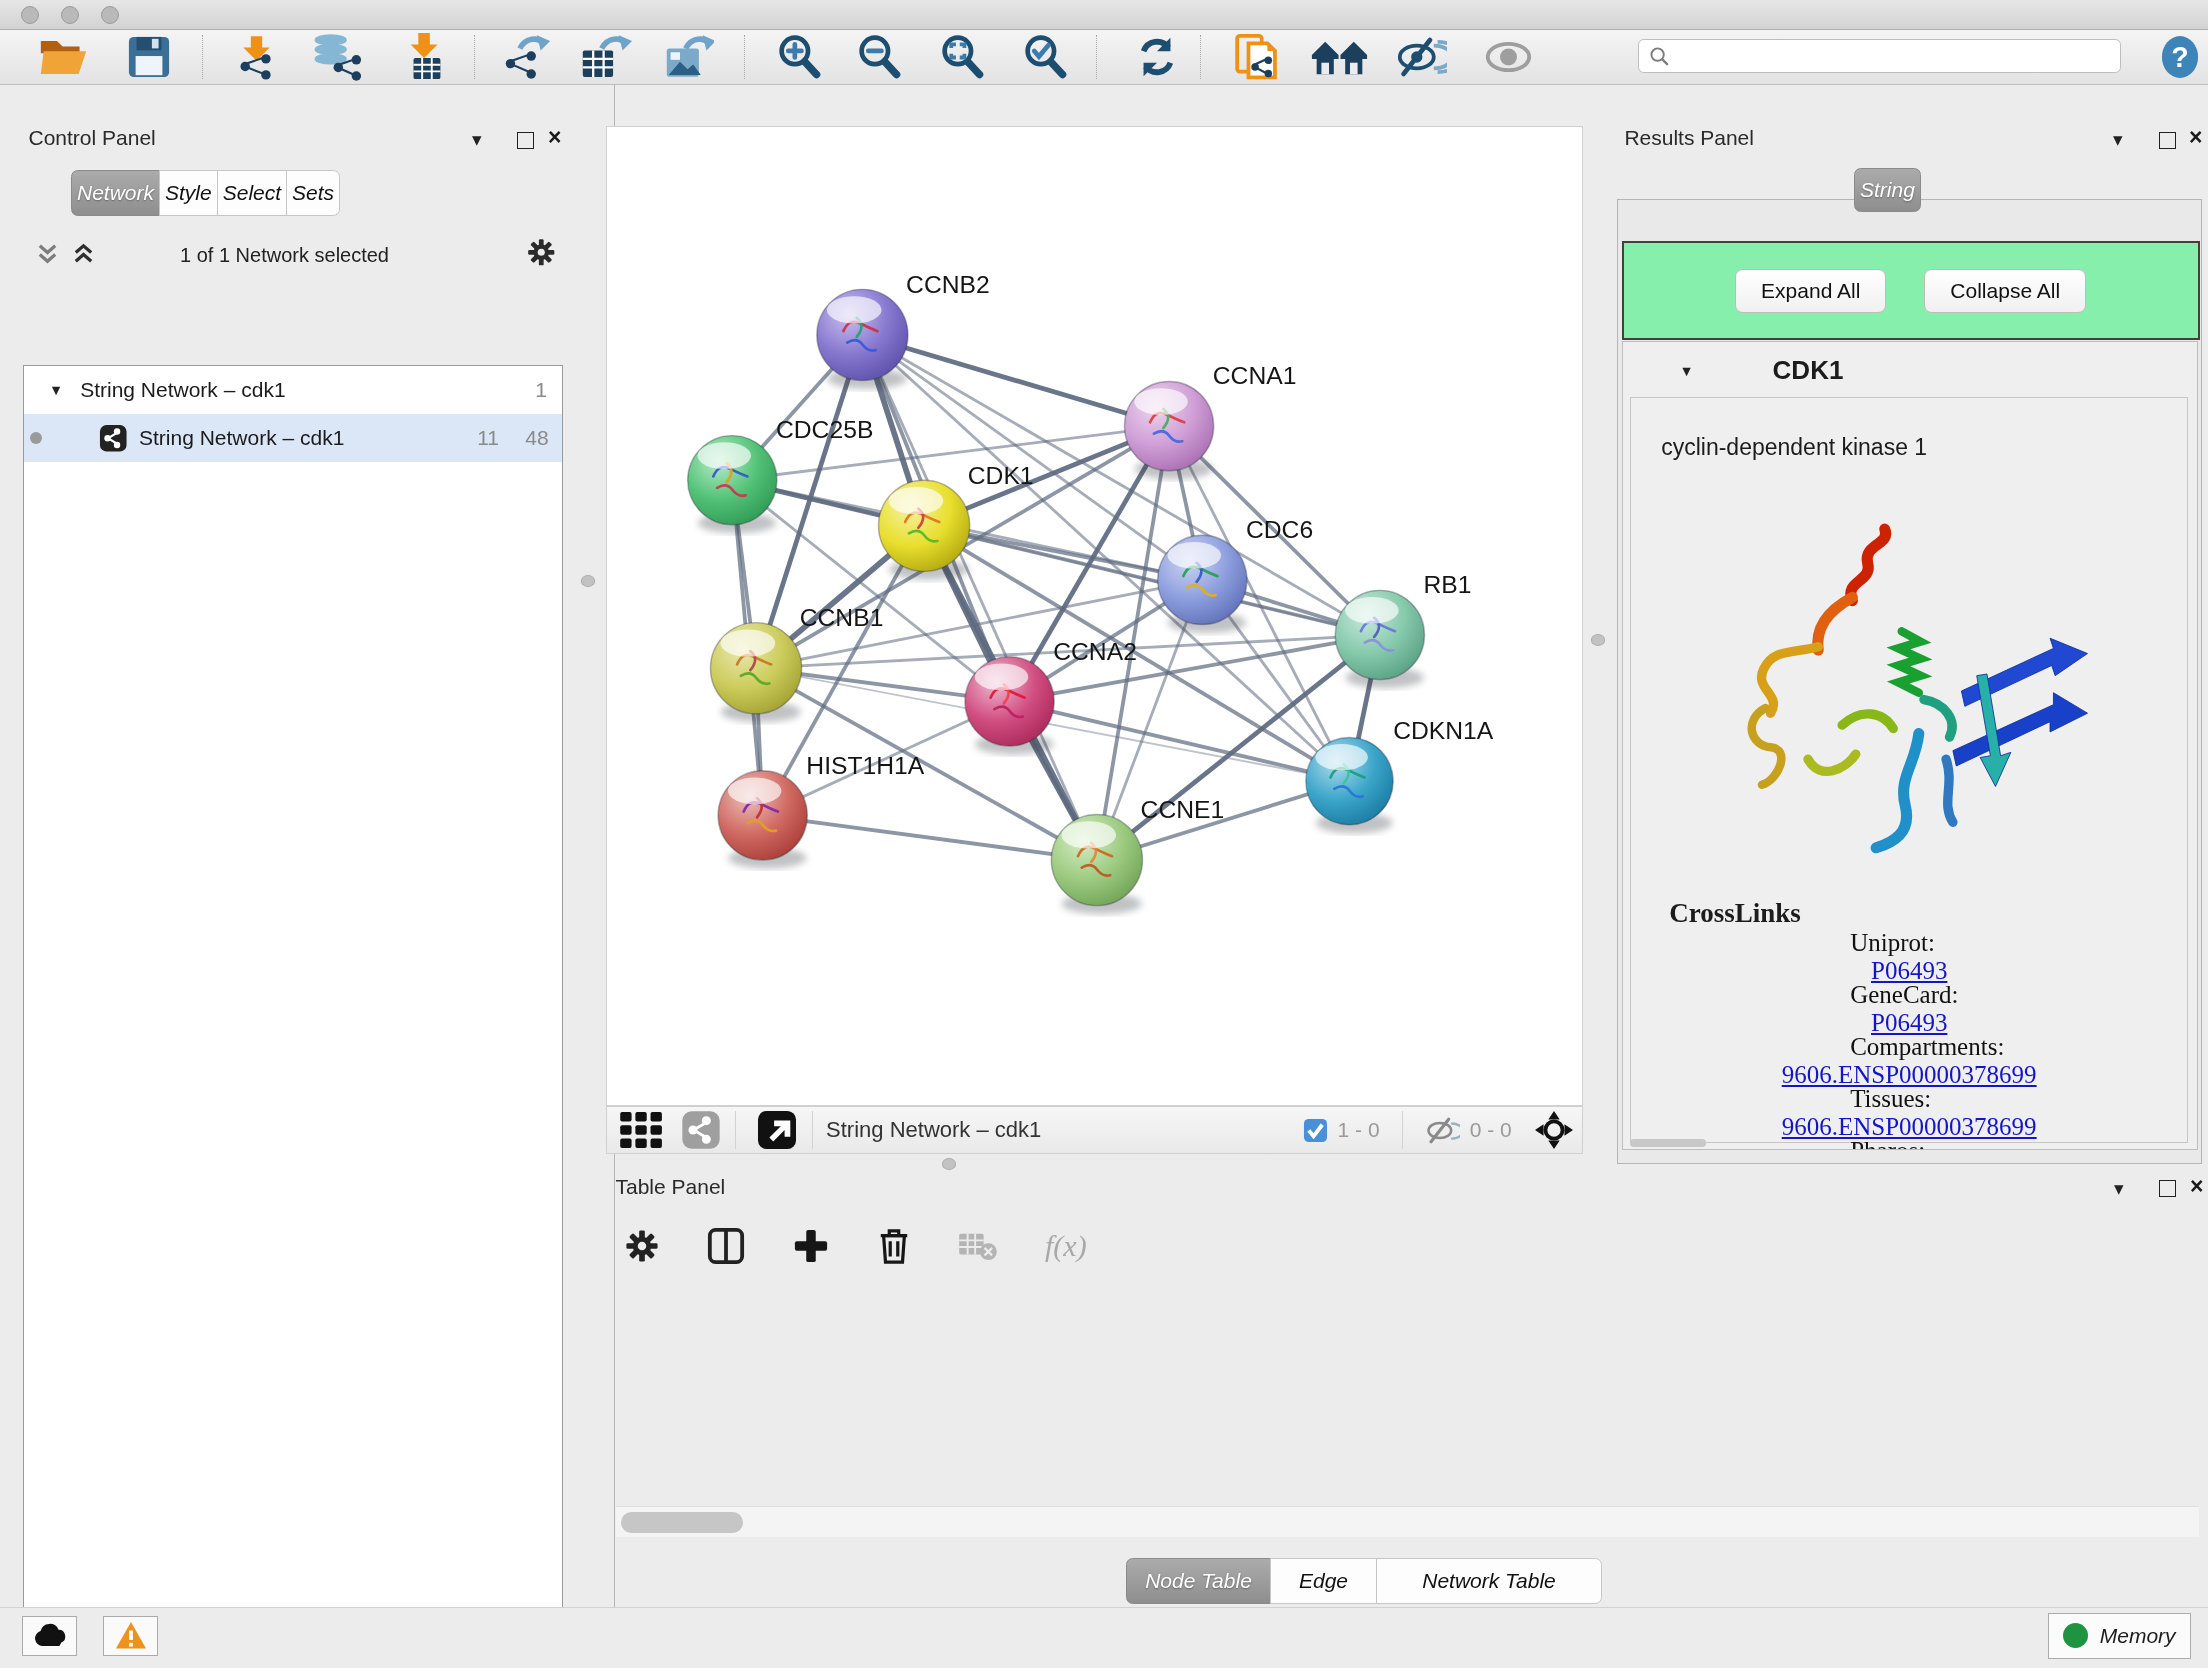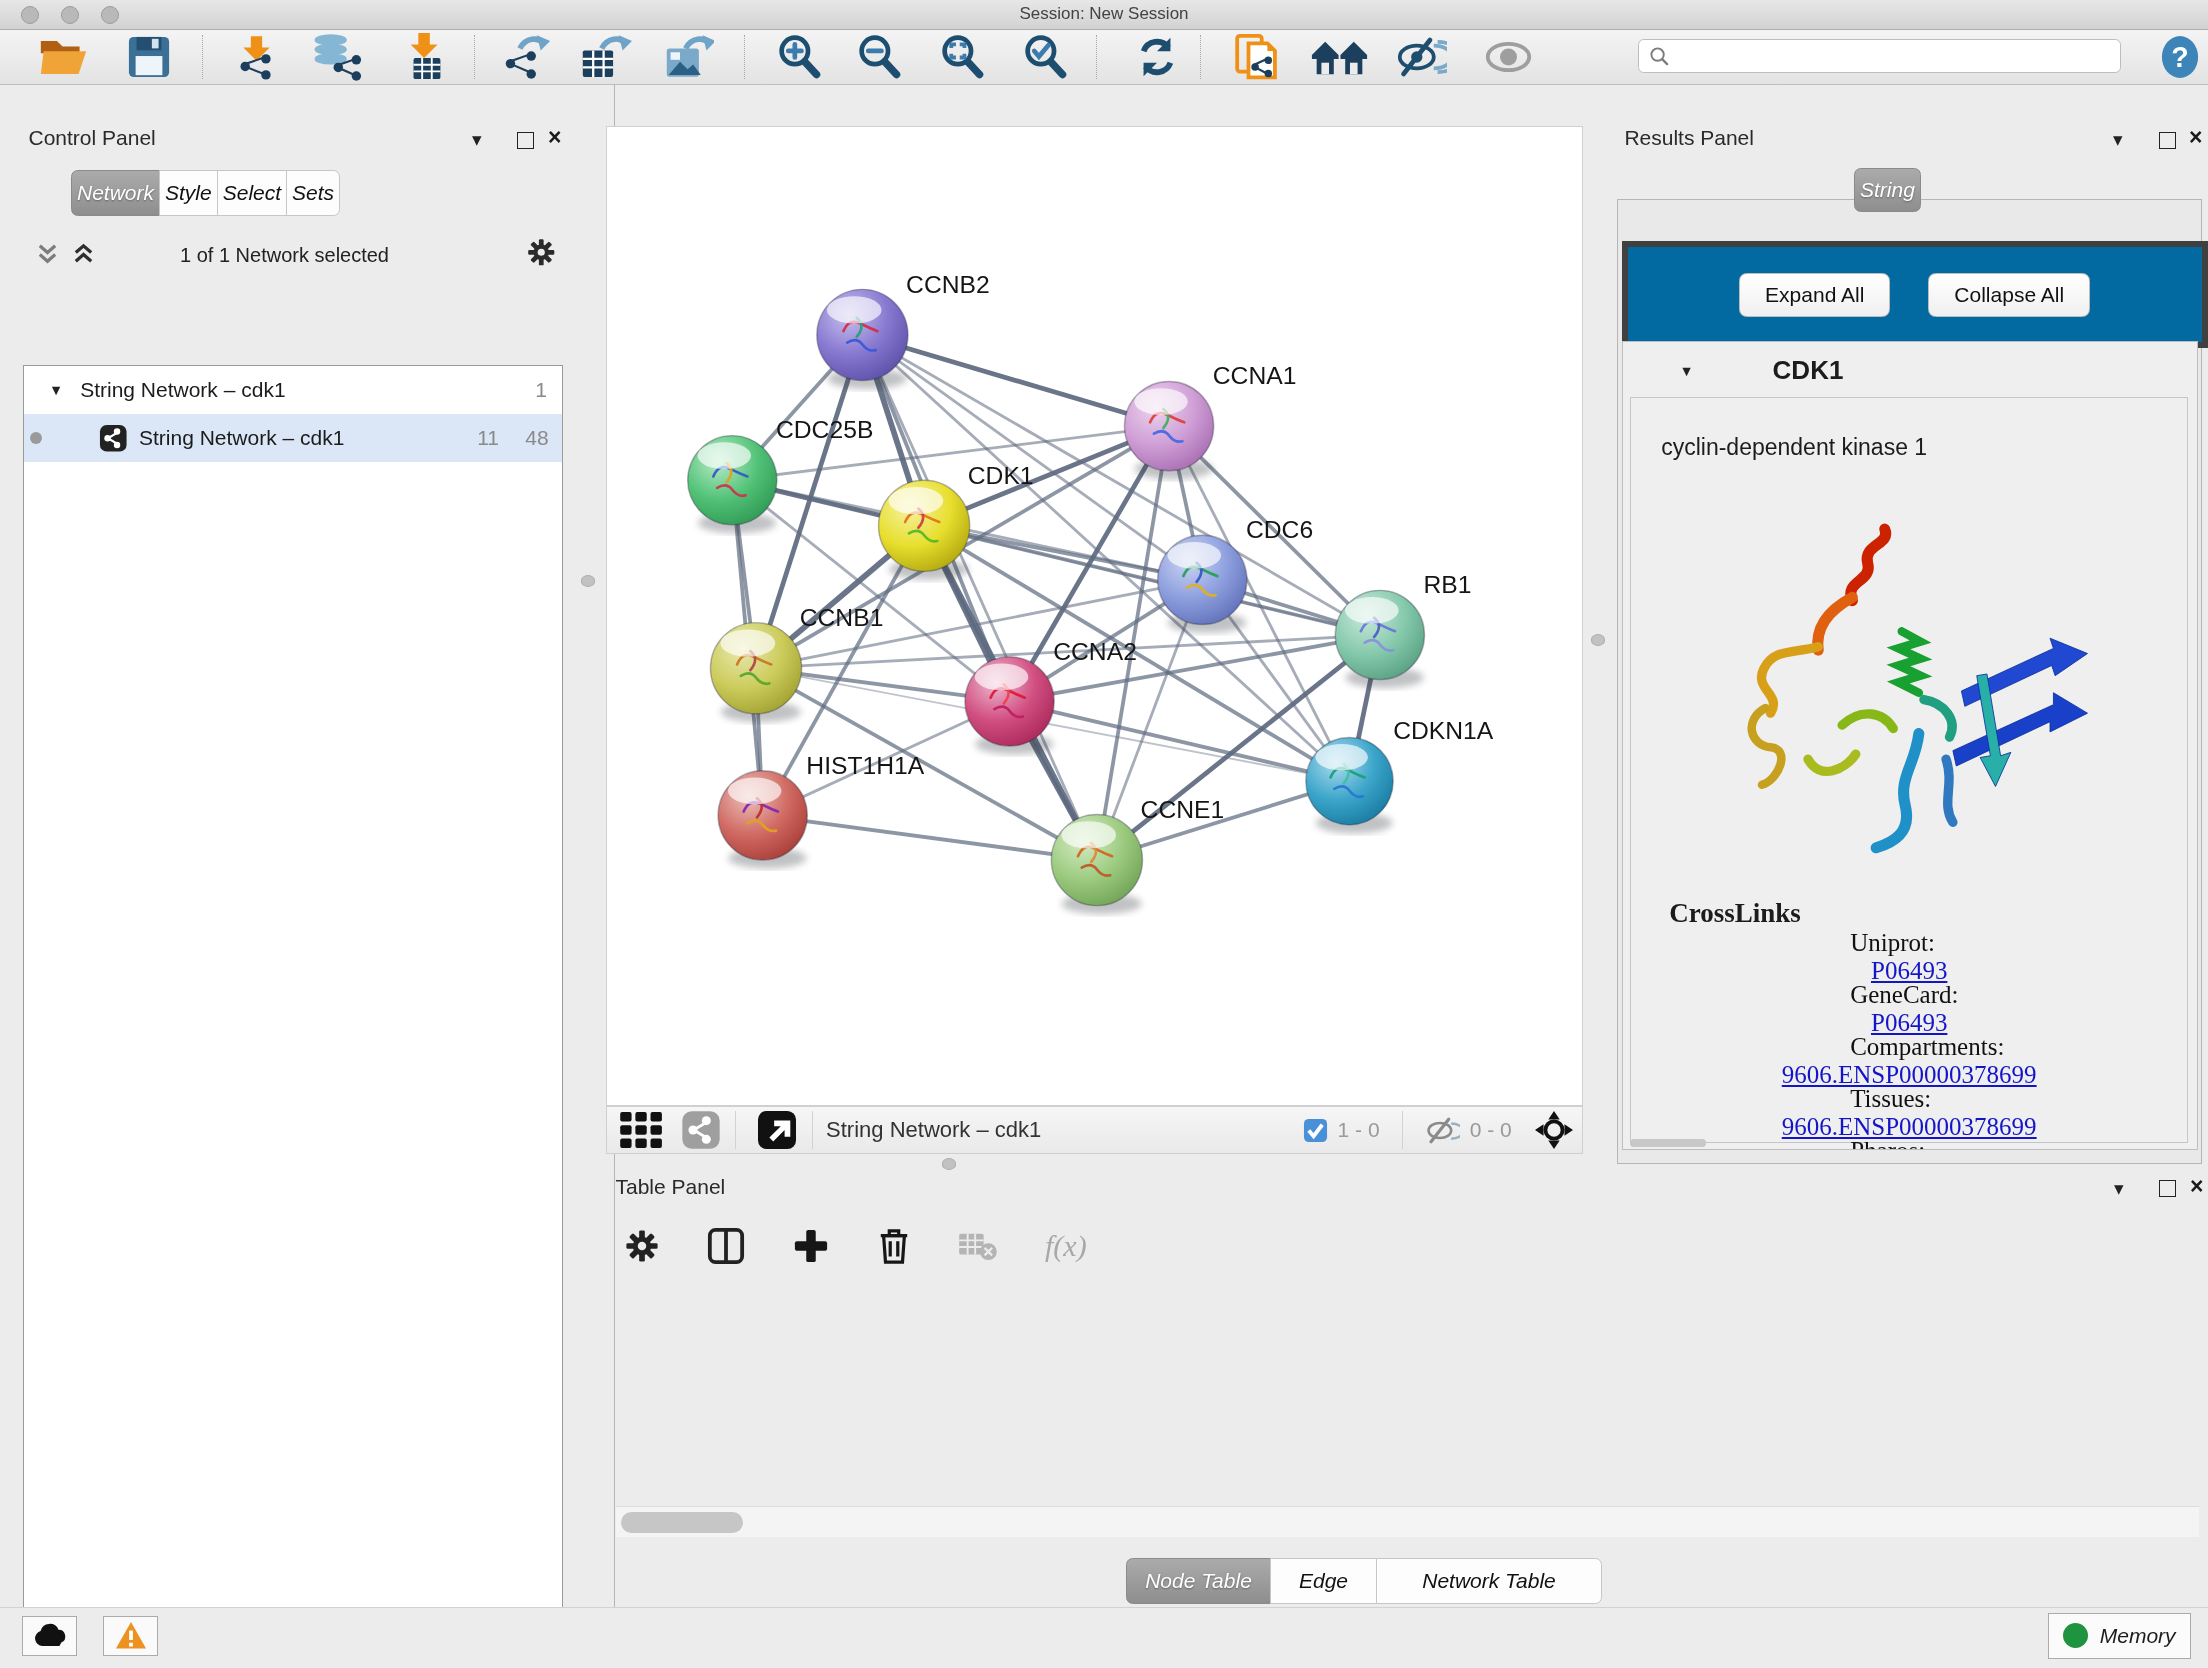--- a/index.html
+++ b/index.html
@@ -37,21 +37,21 @@
   .tree-row .cnt{color:#8a8a8a;}
   .row-sel{background:#dbe6f7;}
   .tri{font-size:14.3px;color:#222;}
   
   .net-canvas{left:606px;top:126px;width:977px;height:980px;background:#fff;border:1px solid #d0d0d0;box-sizing:border-box;}
   .net-toolbar{left:606px;top:1106px;width:977px;height:48px;
     background:linear-gradient(#f6f6f6,#e9e9e9);border:1px solid #cfcfcf;box-sizing:border-box;
     display:flex;align-items:center;}
   .ntb-sep{width:0;height:38px;border-left:1px solid #d2d2d2;margin:0 13.3px;}
   .counter{font-size:21px;color:#9a9a9a;}
-  .rp-btnrow{left:3.8px;top:41px;width:574px;height:95px;border:6px solid #404040;background:#0369a1;
+  .rp-btnrow{left:3.8px;top:41px;width:574px;height:95px;border:2px solid #404040;background:#86efac;
     display:flex;align-items:center;justify-content:center;gap:38px;}
   .btn{height:44px;line-height:42px;padding:0 25px;background:linear-gradient(#ffffff,#f0f0f0);
     border:1px solid #bdbdbd;border-radius:7.6px;font-size:21px;color:#111;box-sizing:border-box;}
   .rp-content{left:3.8px;top:141px;width:574px;height:807px;border:1px solid #bdbdbd;background:#efefef;overflow:hidden;}
   .rp-inner{left:7.6px;top:55px;width:556px;height:744px;border:1px solid #c6c6c6;background:#efefef;}
   .serif{font-family:"Liberation Serif",serif;}
   .xl-row{display:flex;font-size:25px;height:52px;align-items:center;flex-direction:column;}
   .xl-label{width:181px;padding-left:63px;color:#111;}
   .xl-link{color:#1515c8;text-decoration:underline;}
   .tp-scroll{left:615px;top:1506px;width:1583px;height:30px;background:#f4f4f4;border-top:1px solid #ddd;}
@@ -70,21 +70,20 @@
 </style>
 </head>
 <body>
 
 <div class="app">
 
   <div class="abs titlebar">
     <div class="abs tl" style="left:21px"></div>
     <div class="abs tl" style="left:61px"></div>
     <div class="abs tl" style="left:101px"></div>
-    <div class="abs win-title">Session: New Session</div>
   </div>
 
   <div class="abs toolbar">
     <span class="abs tbi" style="left:34px;width:59px">
       <svg width="51" height="42" viewBox="0 0 54 44">
           <path fill="#b06010" d="M3 5h17l6 6h18v7H3z"></path>
           <path fill="#f0a438" d="M6 16h45l-8 24H3z"></path>
         </svg>
     </span>
     <span class="abs tbi" style="left:122px;width:53px">

